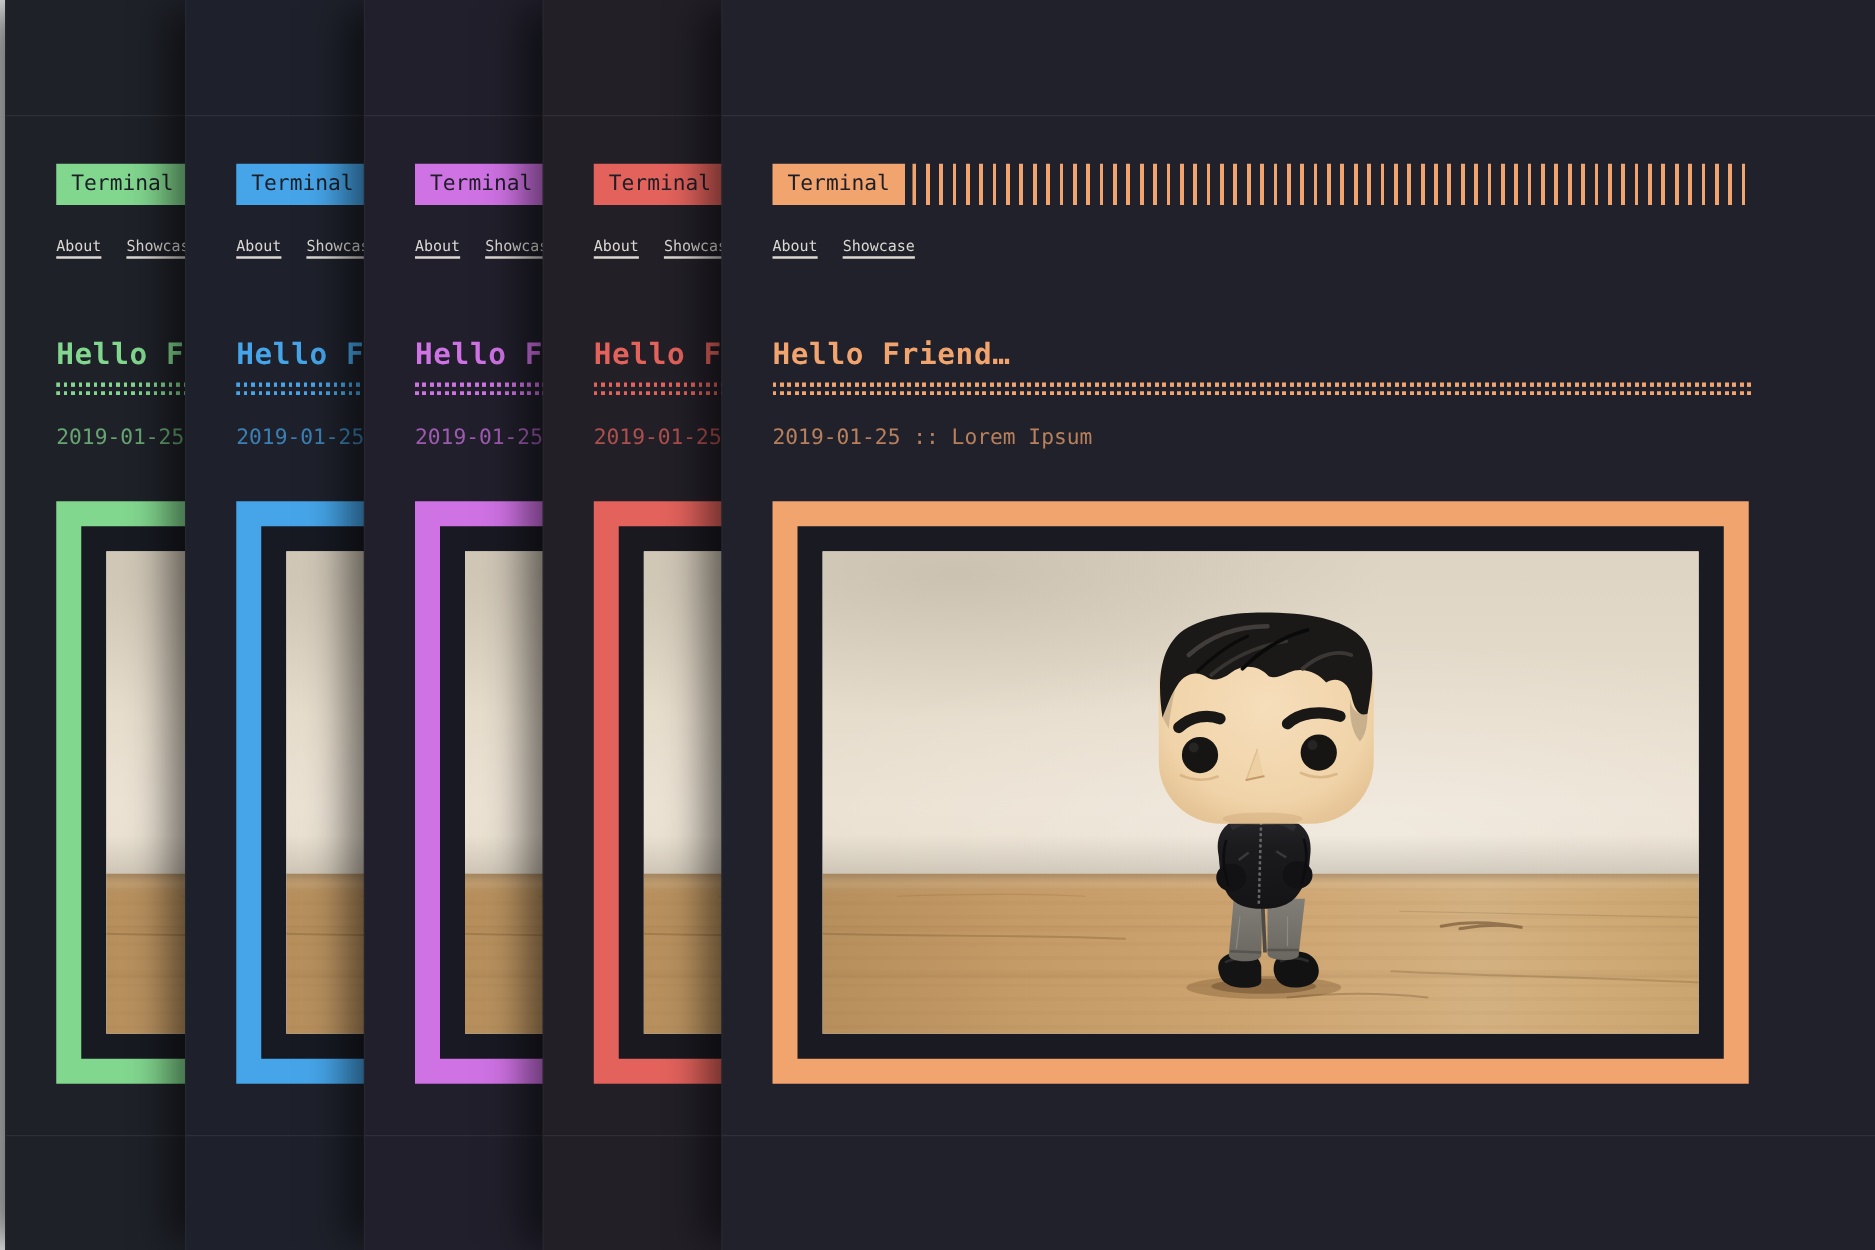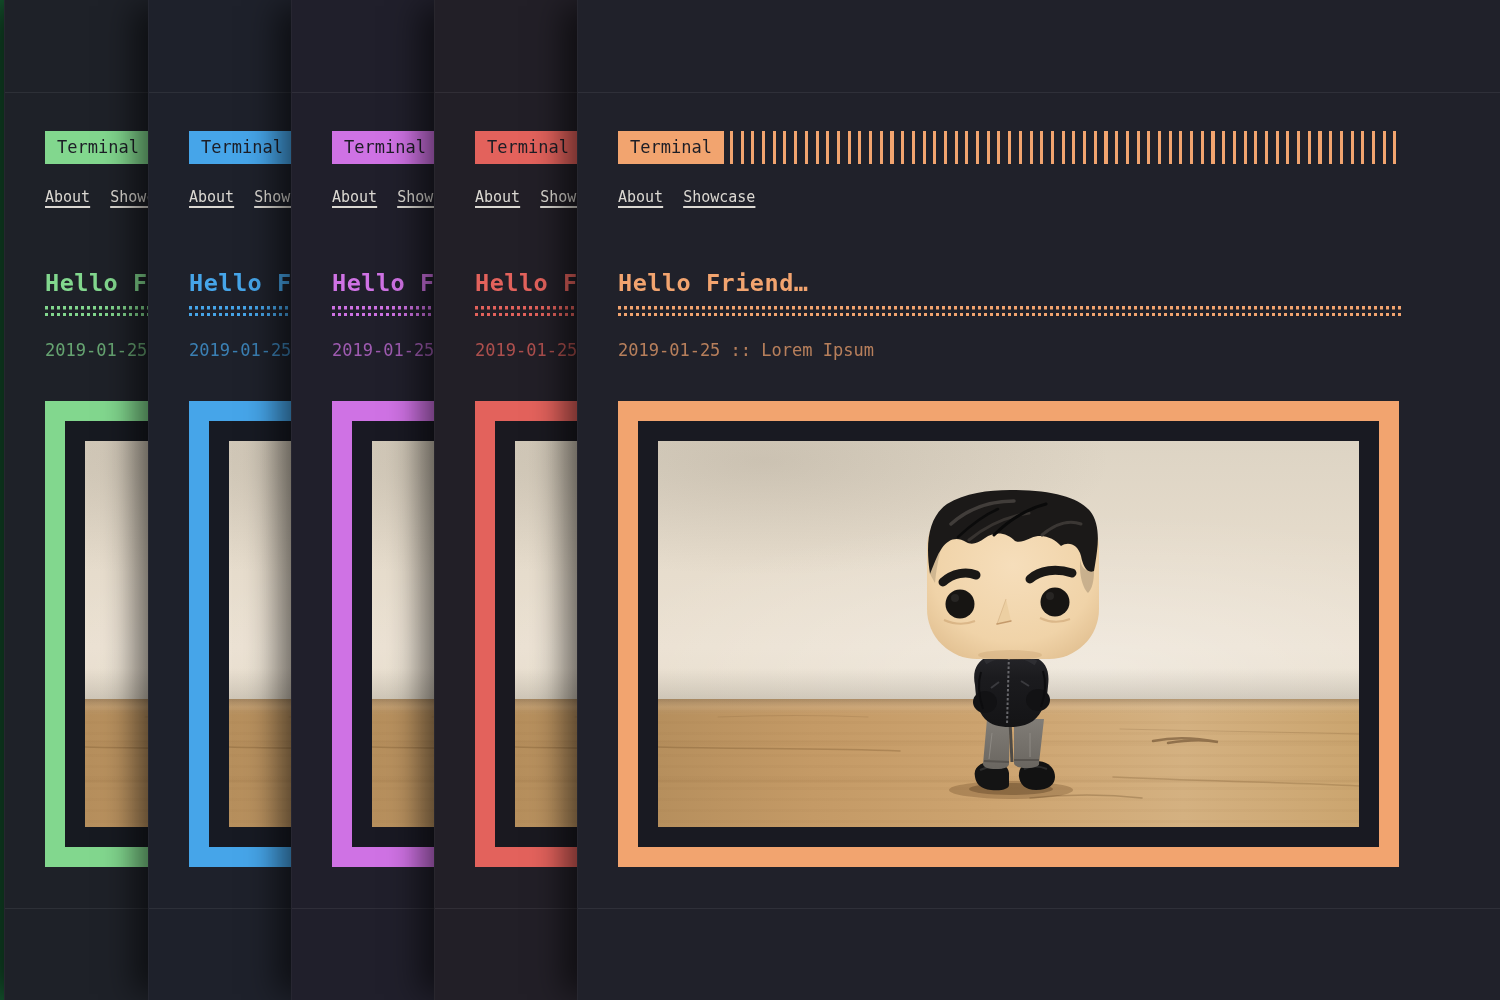--- a/index.html
+++ b/index.html
@@ -1,18 +1,18 @@
 <!DOCTYPE html>
 <html><head>
 <meta charset="utf-8">
 <style>
   * { margin:0; padding:0; box-sizing:border-box; }
   html,body { width:1500px; height:1000px; }
   body { font-family:"DejaVu Sans Mono", monospace; background:#17181e; overflow:hidden; }
-  .stage { position:relative; width:1500px; height:1000px; background:#14532d; overflow:hidden; }
+  .stage { position:relative; width:1500px; height:1000px; background:#e5e5e5; overflow:hidden; }
 
   
   .panel {
     position:absolute; top:0; width:923px; height:1000px;
     background:var(--bg,#20212a);
     box-shadow:-20px 0 30px -6px rgba(0,0,0,0.55);
     border-left:1px solid rgba(255,255,255,0.03);
   }
   .panel-1 { left:4px; }
   .panel-2 { left:148px; }
@@ -31,21 +31,21 @@
     display:flex; align-items:center; padding:0 12px;
     background:var(--accent); color:#1d1e26;
     font-size:17px; line-height:33px; text-decoration:none; white-space:nowrap;
   }
   .logo-bars {
     flex:1; margin-left:6px; height:33px;
     background-image:repeating-linear-gradient(90deg, var(--accent) 0 3px, transparent 3px 10.7px);
   }
   .site-nav { margin-top:22px; display:flex; gap:20px; }
   .nav-link {
-    color:#dbd8d2; font-size:15px; line-height:22px;
+    color:#dbd8d2; font-size:12px; line-height:22px;
     text-decoration:underline; text-underline-offset:3.5px; text-decoration-thickness:1.5px;
     cursor:pointer;
   }
 
   
   .post-title { margin-top:62px; color:var(--accent); font-size:23.5px; line-height:26px; font-weight:bold; letter-spacing:0.5px; }
   .post-divider {
     margin-top:10px; height:10px; width:100%;
     background-image:
       repeating-linear-gradient(90deg, var(--accent) 0 3px, transparent 3px 6px),

